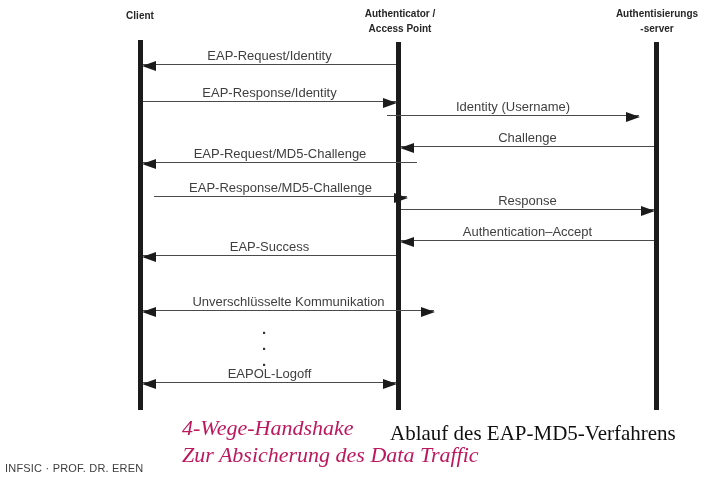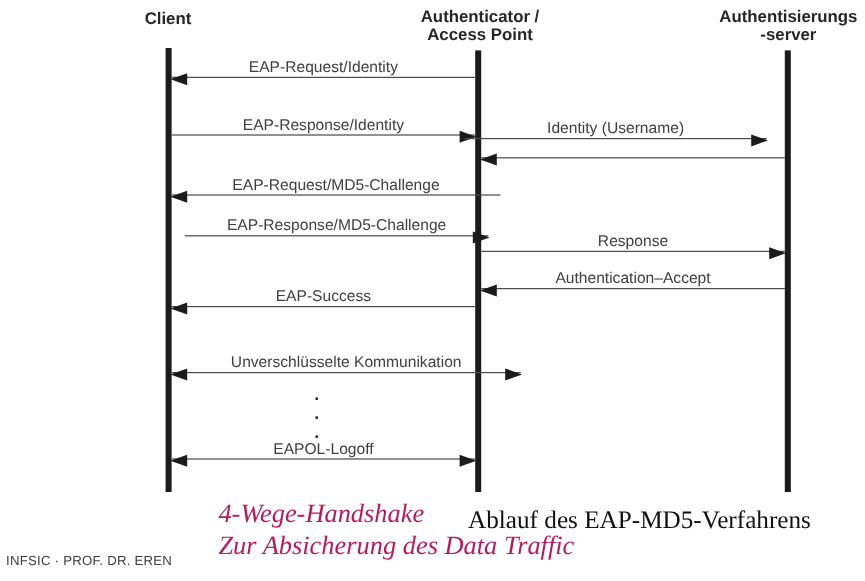--- a/index.html
+++ b/index.html
@@ -3,21 +3,21 @@
 <meta charset="utf-8">
 <style>
   html, body { margin: 0; padding: 0; background: #ffffff; }
   .page {
     position: relative; width: 721px; height: 484px; background: #ffffff;
     font-family: "Liberation Sans", sans-serif; overflow: hidden;
   }
   .lifeline { position: absolute; width: 5px; background: #1b1b1b; }
   .actor-label {
     position: absolute; text-align: center; font-weight: bold;
-    font-size: 14px; line-height: 15px; color: #262626; white-space: pre-line;
+    font-size: 10px; line-height: 15px; color: #262626; white-space: pre-line;
   }
   .msg { position: absolute; text-align: center; font-size: 13px; color: #3f3f3f; }
   .msg .lbl { line-height: 15px; white-space: nowrap; }
   .msg .line { position: relative; height: 0; border-top: 1.5px solid #4a4a4a; margin-top: 1px; }
   .ah {
     position: absolute; width: 0; height: 0; top: -4px;
     border-top: 5px solid transparent; border-bottom: 5px solid transparent;
   }
   .ah.l { left: -1px; border-right: 14px solid #1b1b1b; }
   .ah.r { right: -1px; border-left: 14px solid #1b1b1b; }
@@ -50,35 +50,36 @@
   <div class="lifeline" style="left:396px; top:42px; height:368px;"></div>
   <div class="lifeline" style="left:654px; top:42px; height:368px;"></div>
 
   <div class="msg" style="left:143px; top:48px; width:253px;">
     <div class="lbl">EAP-Request/Identity</div>
     <div class="line">
         <span class="ah l"></span>
       </div>
   </div>
 
-  <div class="msg" style="left:143px; top:96px; width:253px;">
+  <div class="msg" style="left:143px; top:85px; width:253px;">
     <div class="lbl">EAP-Response/Identity</div>
     <div class="line">
         <span class="ah r"></span>
       </div>
   </div>
 
   <div class="msg" style="left:387px; top:99px; width:252px;">
     <div class="lbl">Identity (Username)</div>
     <div class="line">
         <span class="ah r"></span>
       </div>
   </div>
 
   <div class="msg" style="left:401px; top:130px; width:253px;">
+    <div class="lbl">Challenge</div>
     <div class="line">
         <span class="ah l"></span>
       </div>
   </div>
 
   <div class="msg" style="left:143px; top:146px; width:274px;">
     <div class="lbl">EAP-Request/MD5-Challenge</div>
     <div class="line">
         <span class="ah l"></span>
       </div>

